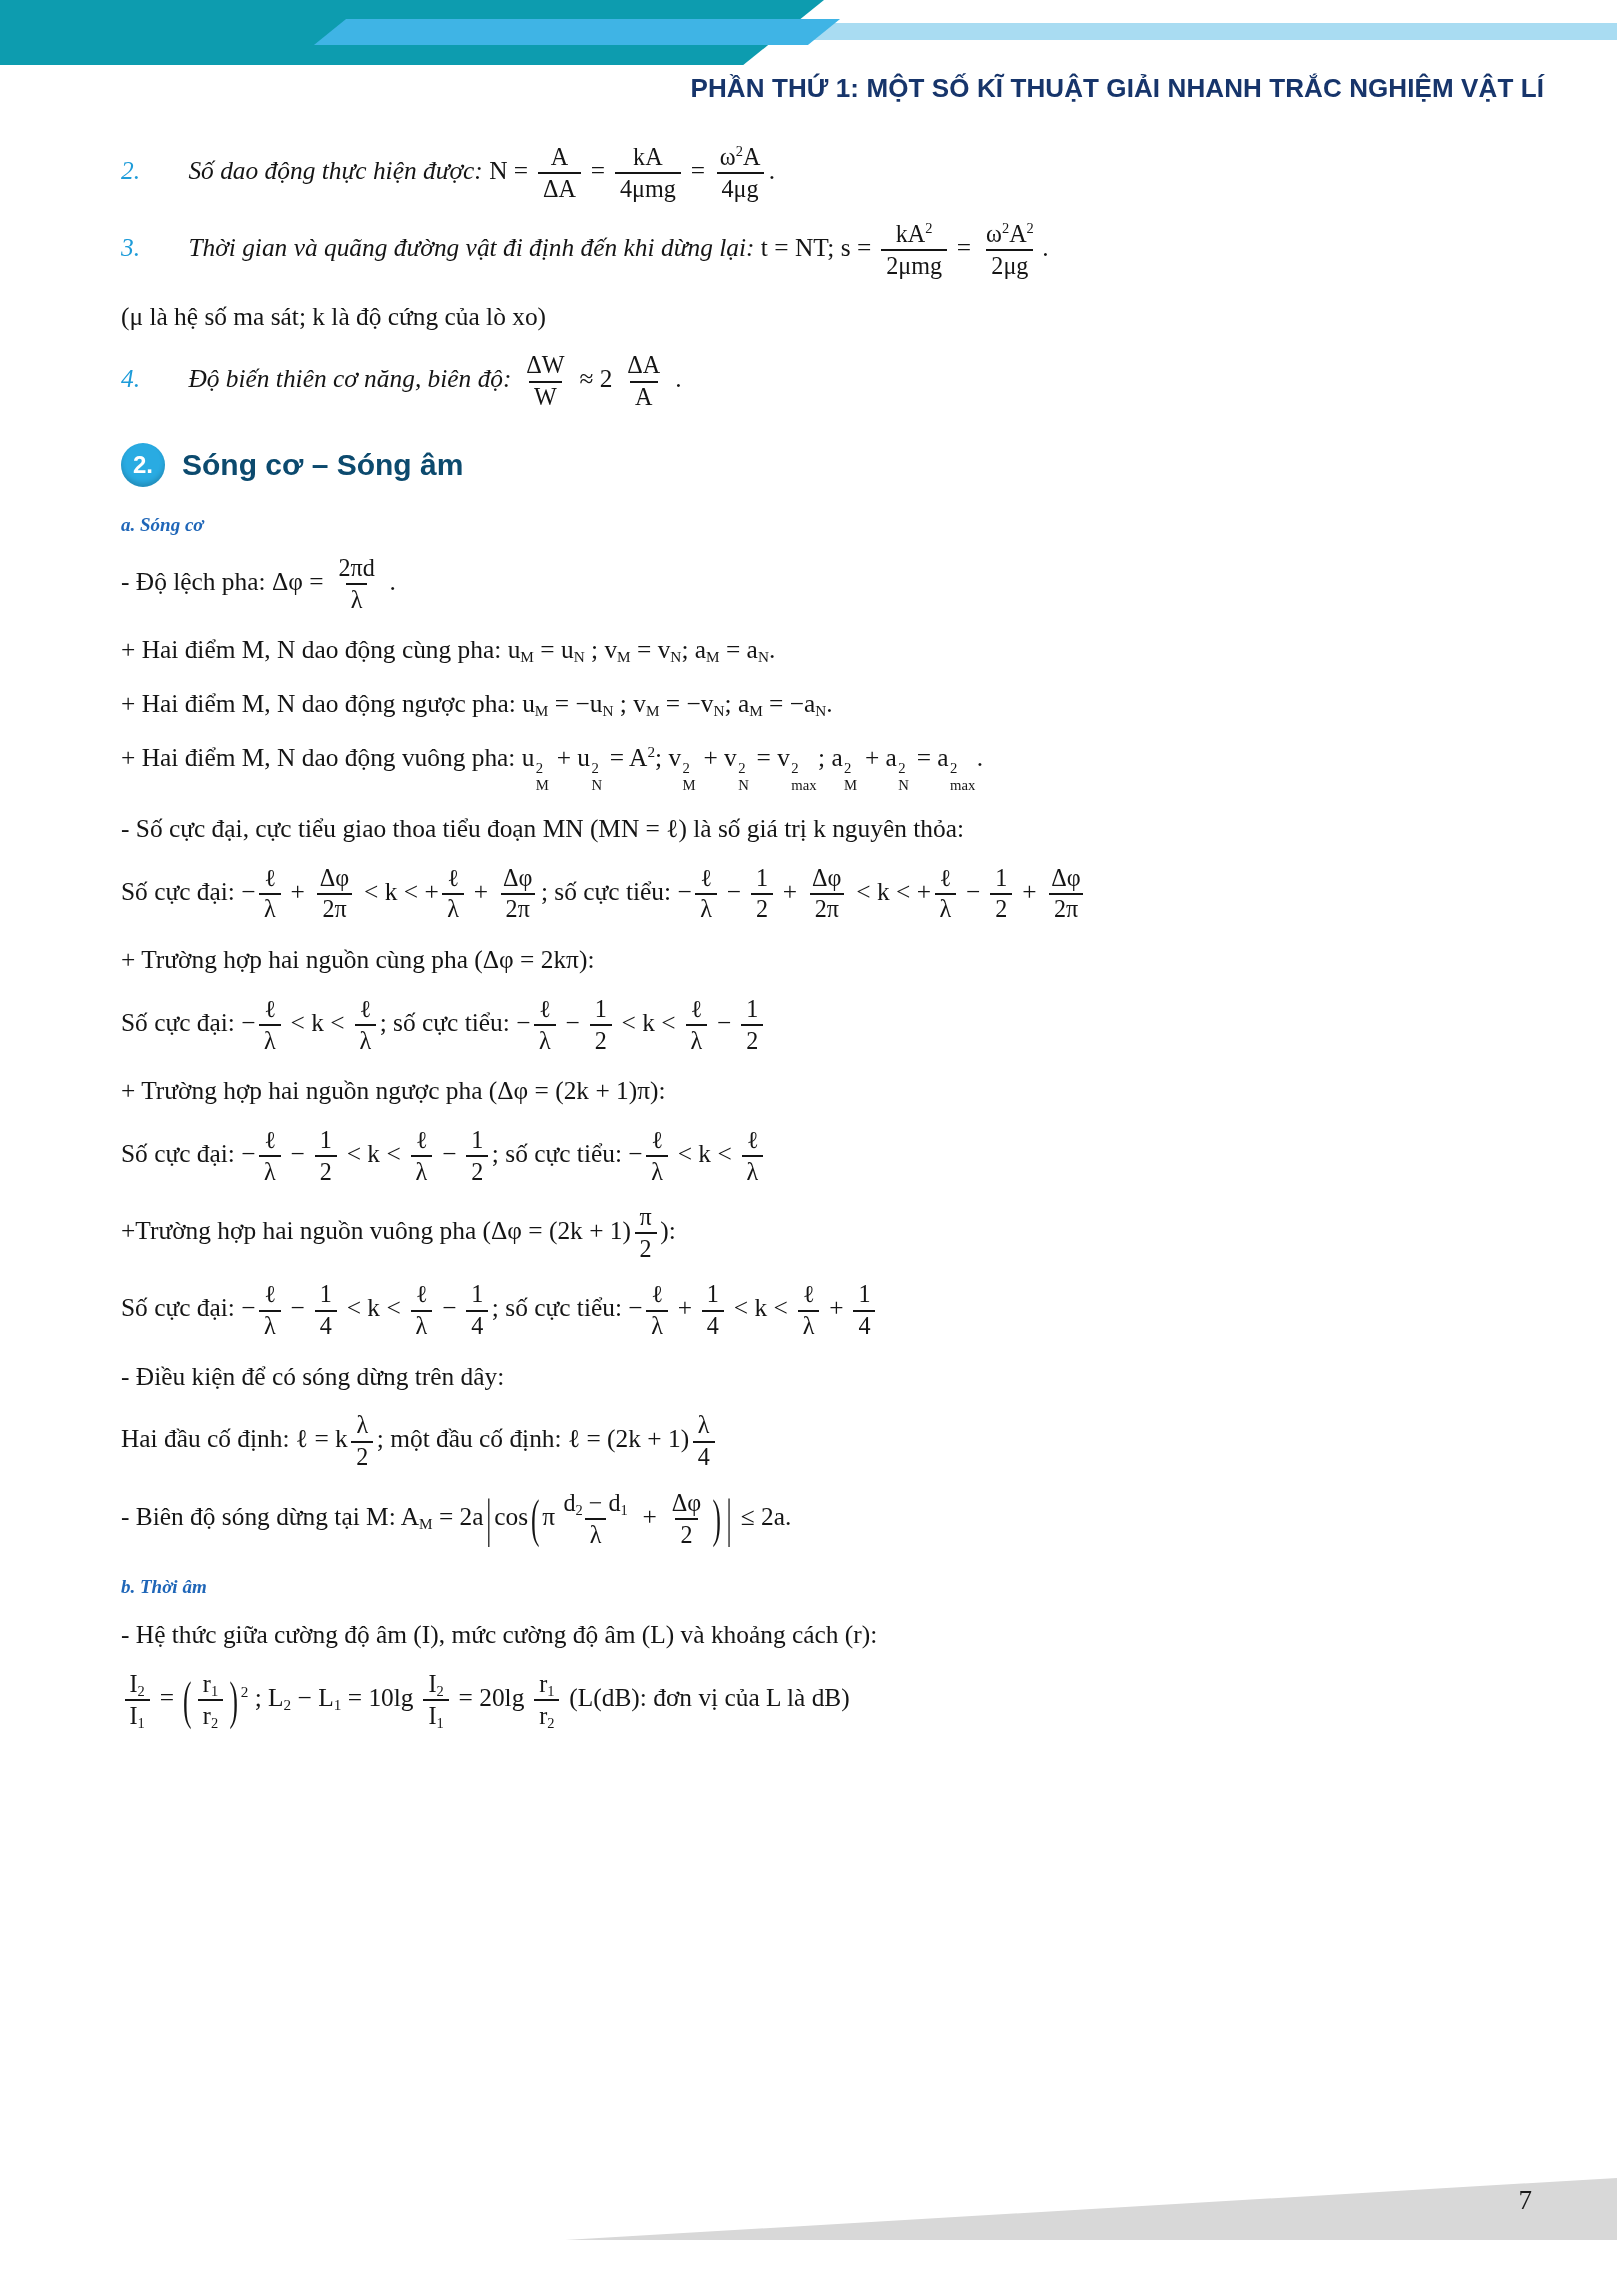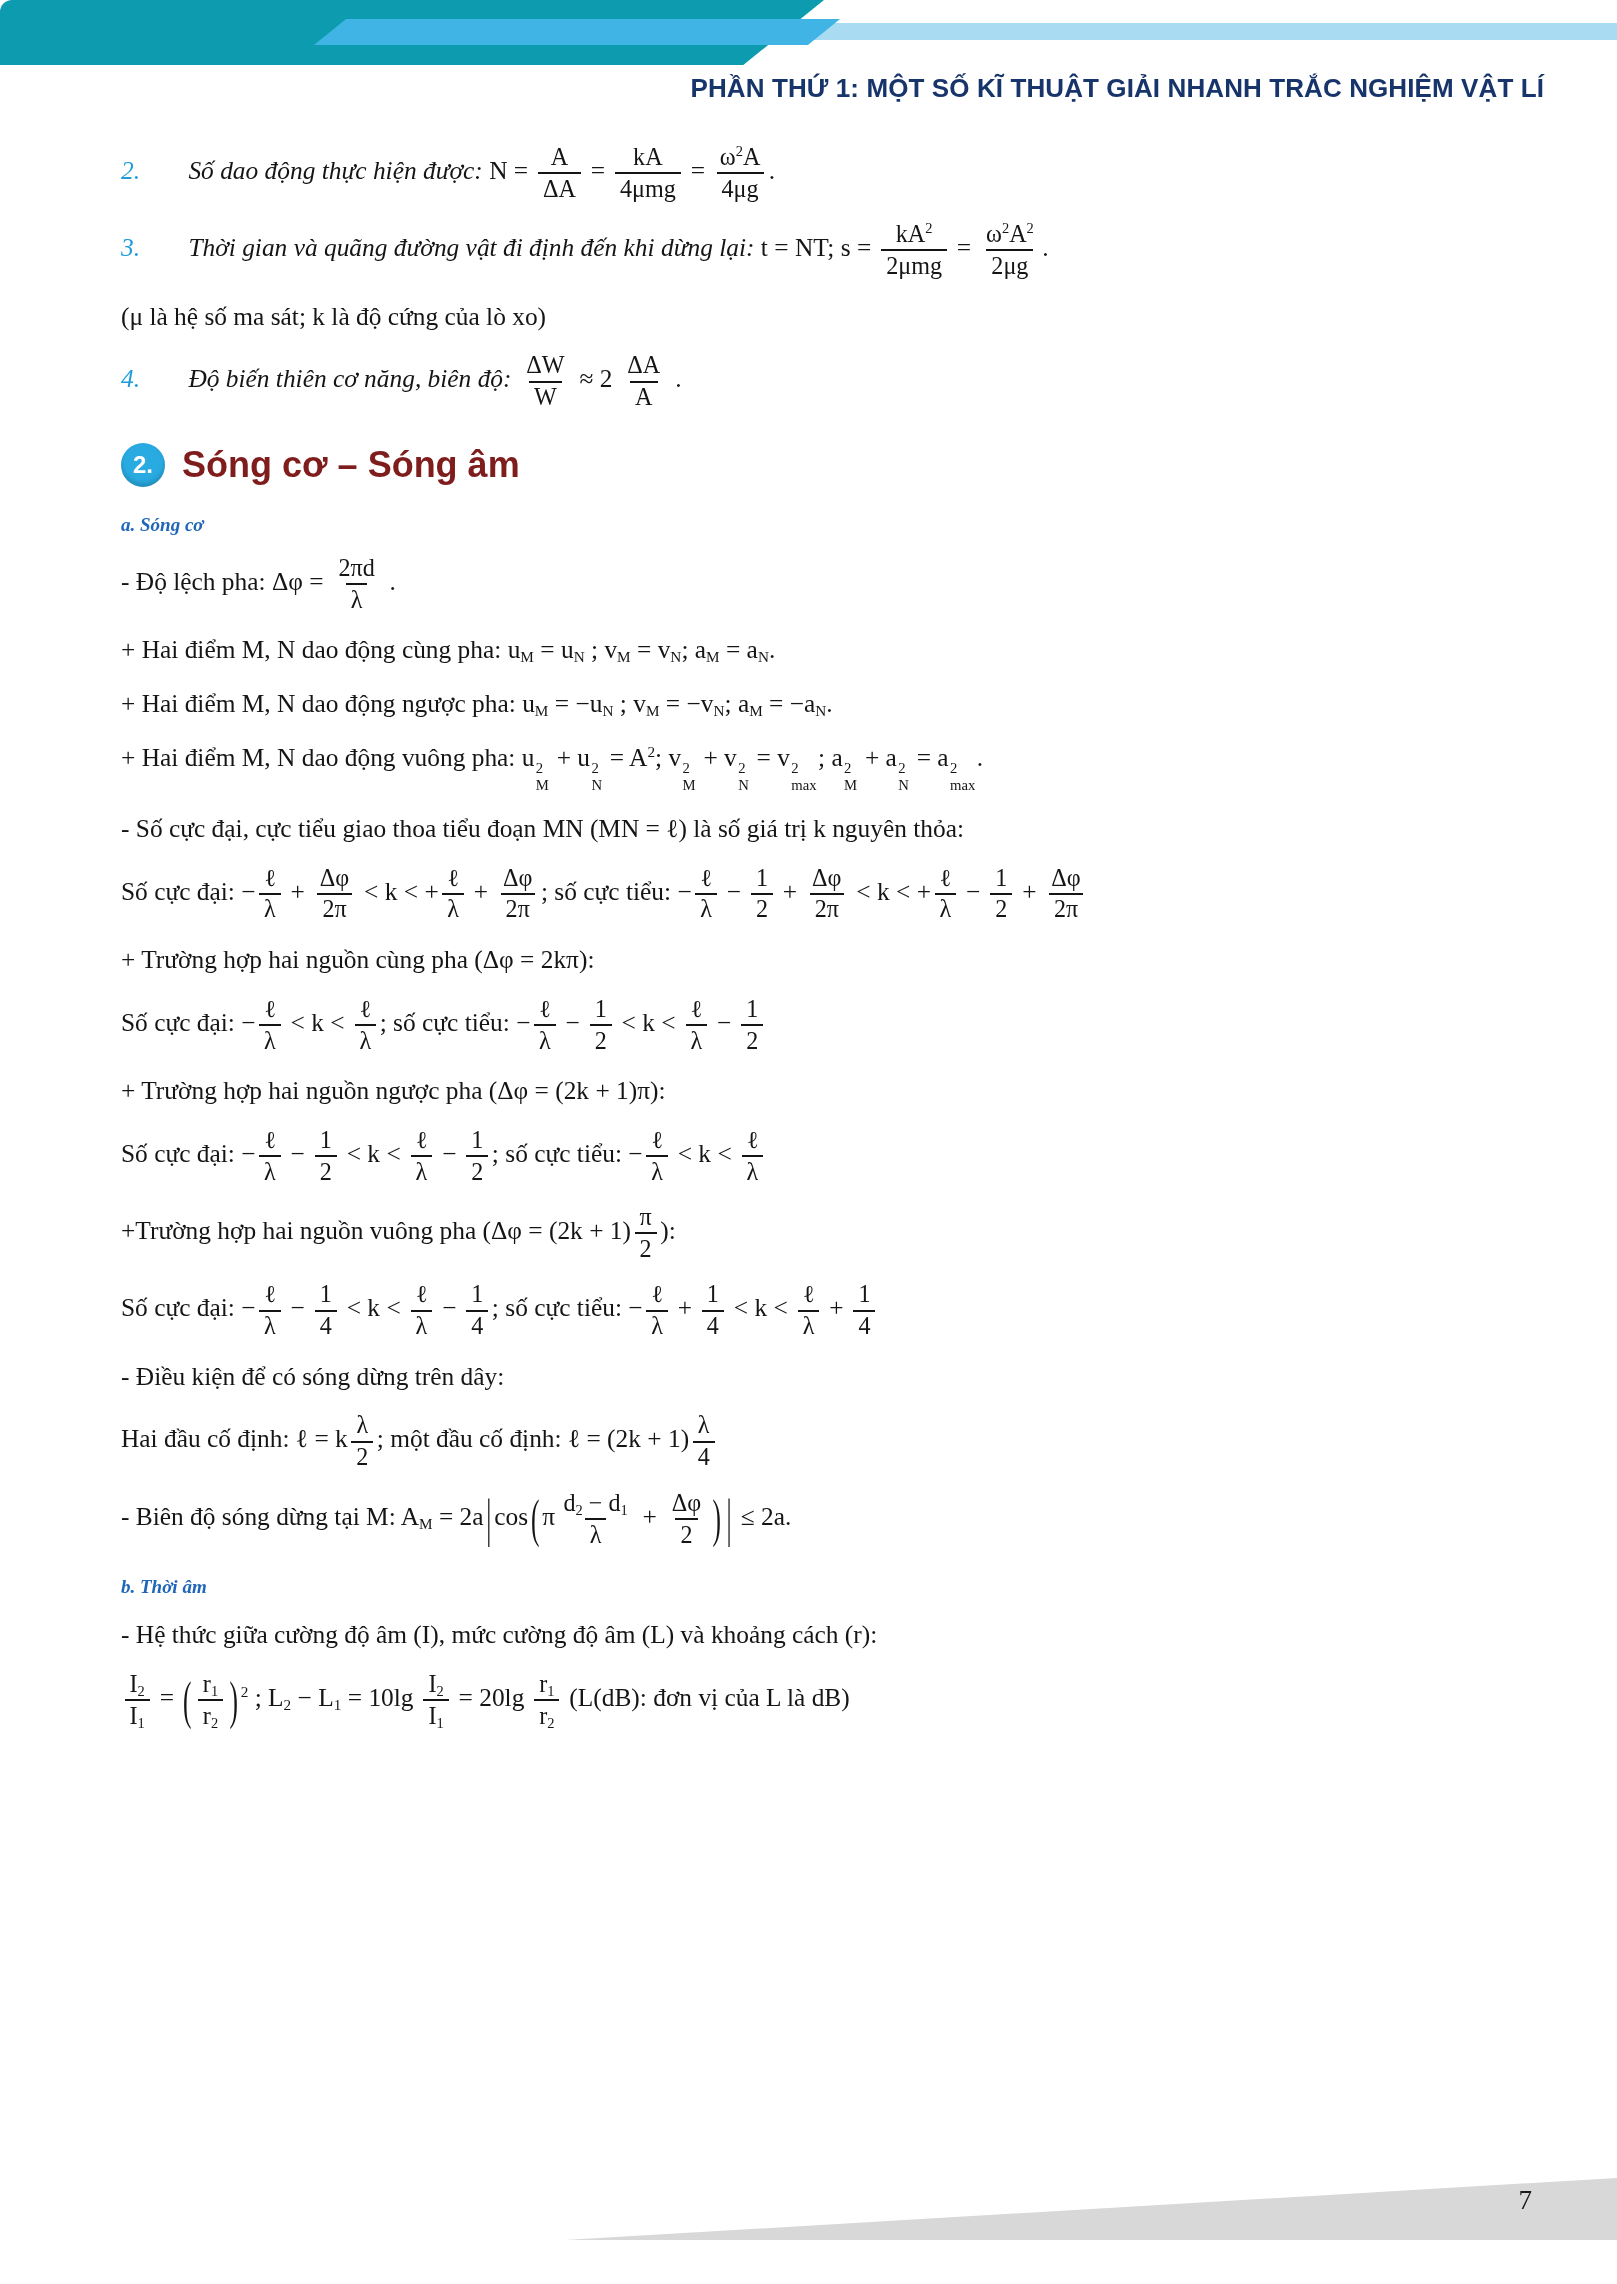--- a/index.html
+++ b/index.html
@@ -1,20 +1,20 @@
 <!DOCTYPE html>
 <html style="font-size:11.3px"><head>
 <meta charset="utf-8">
 <style>
   * { margin:0; padding:0; box-sizing:border-box; }
   html, body { background:#ffffff; }
   .page {
     position:relative; width:1617px; height:2284px; margin:0 auto;
     background:#ffffff; overflow:hidden;
-    font-family:"Liberation Serif", serif; font-size:25.4px; color:#151515;border-radius:12px;
+    font-family:"Liberation Serif", serif; font-size:25.4px; color:#151515;
   }
 
   
   header { position:absolute; top:0; left:0; width:100%; height:124px; }
   .band-pale { position:absolute; top:23px; left:692px; right:0; height:17px; background:#A9DCF2; }
   .band-teal {
     position:absolute; top:0; left:0; width:824px; height:65px; background:#0D9CAF;
     clip-path:polygon(0 0, 100% 0, 90.2% 100%, 0 100%);
   }
   .band-blue {
@@ -49,21 +49,21 @@
   }
   .bigd { display:inline-block; transform:scaleY(2.05); vertical-align:middle; margin:0 2.8px; }
 
   .section-heading { display:flex; align-items:center; gap:17px; margin:31px 0 21px; }
   .badge {
     flex:0 0 auto; width:44px; height:44px; border-radius:50%;
     background:#29ABE2; color:#ffffff; display:flex; align-items:center; justify-content:center;
     font-family:"Liberation Sans", sans-serif; font-weight:700; font-size:24px;
     box-shadow:inset 0 -3.5px 5px rgba(0,0,0,0.18);
   }
-  .section-title { font-family:"Liberation Sans", sans-serif; font-weight:700; font-size:36px; color:#7f1d1d; }
+  .section-title { font-family:"Liberation Sans", sans-serif; font-weight:700; font-size:30px; color:#0c4a6e; }
 
   .sub-heading { font-size:19px; font-weight:700; font-style:italic; color:#1F66B8; margin:27px 0 18.4px; }
 
   
   footer { position:absolute; left:0; right:0; bottom:0; height:120px; }
   .footer-band {
     position:absolute; right:0; bottom:44px; width:1052px; height:62px;
     background:#D8D8D8; clip-path:polygon(0 100%, 100% 0, 100% 100%);
   }
   .page-number { position:absolute; right:85px; bottom:68px; font-size:27px; color:#1a1a1a; }

